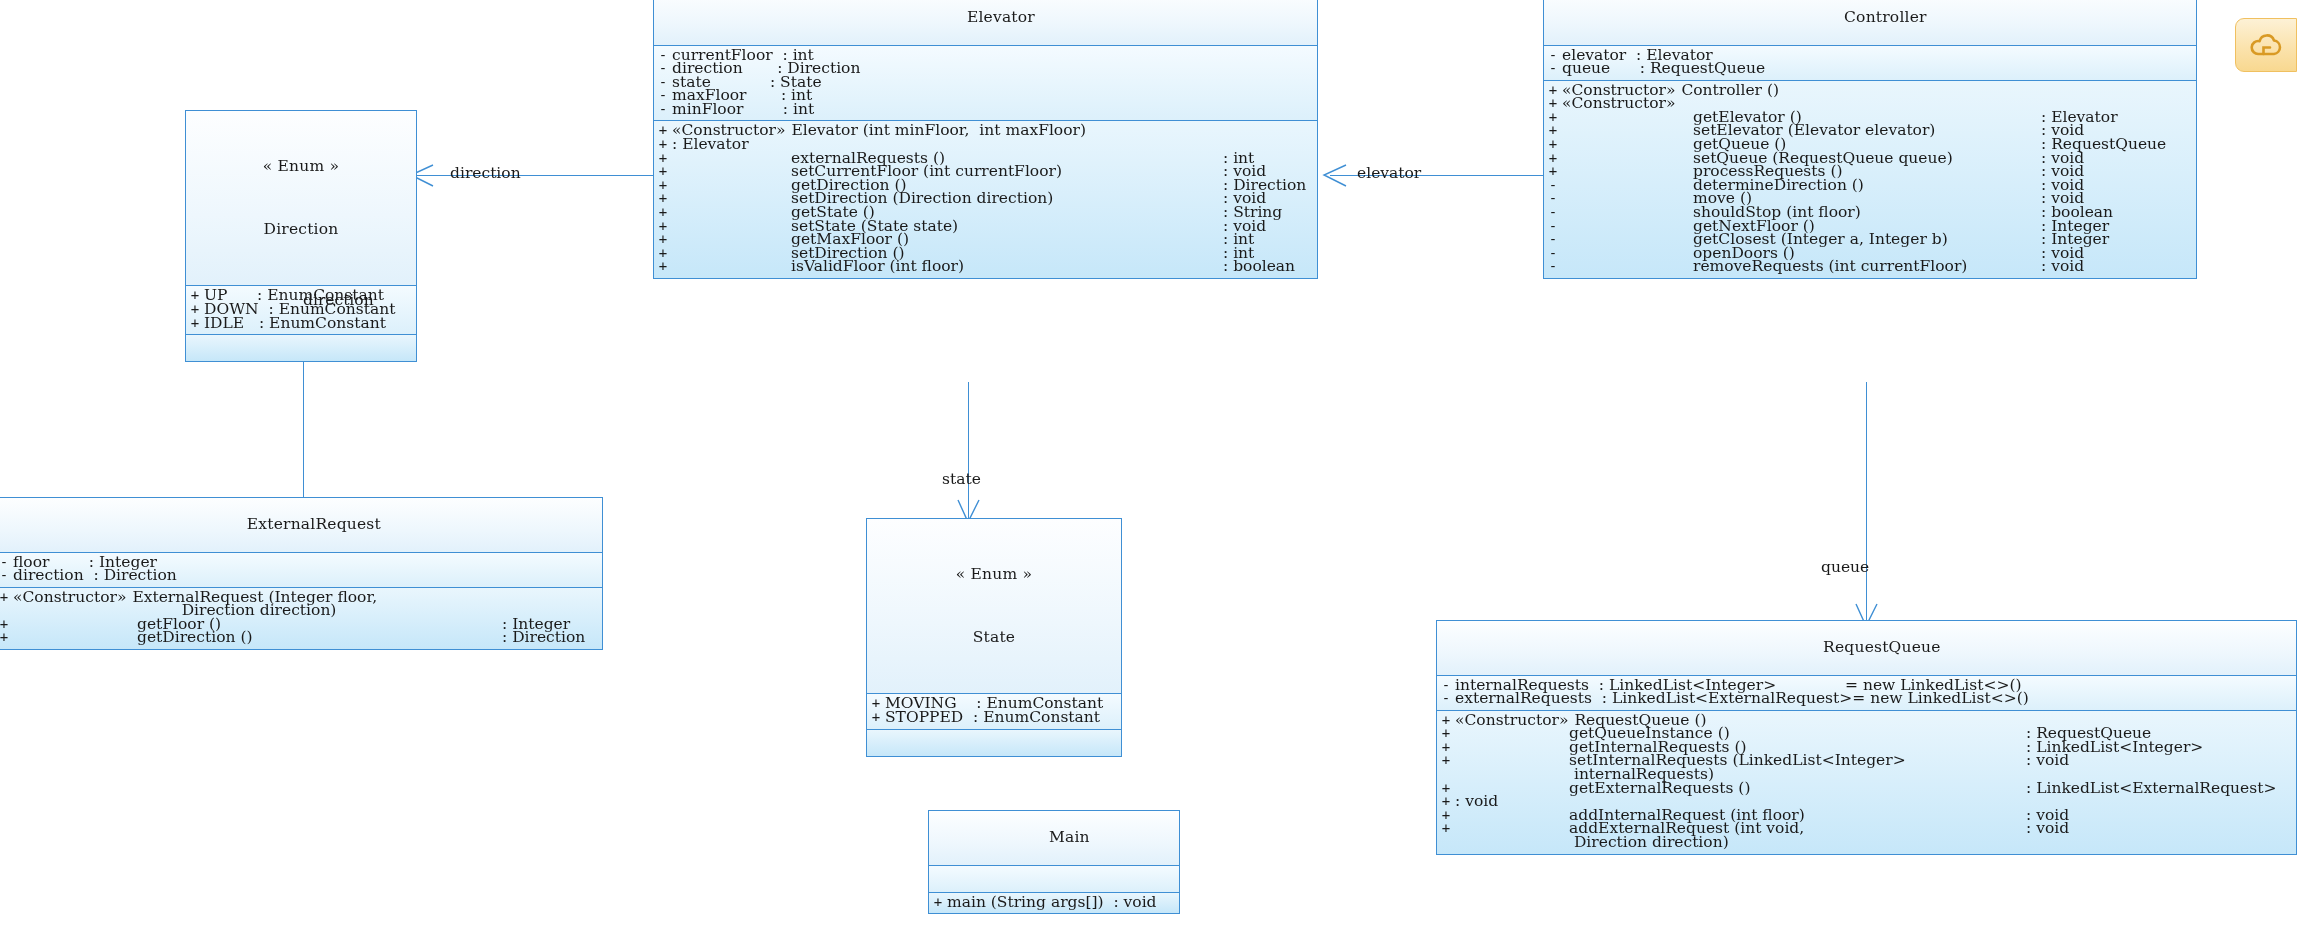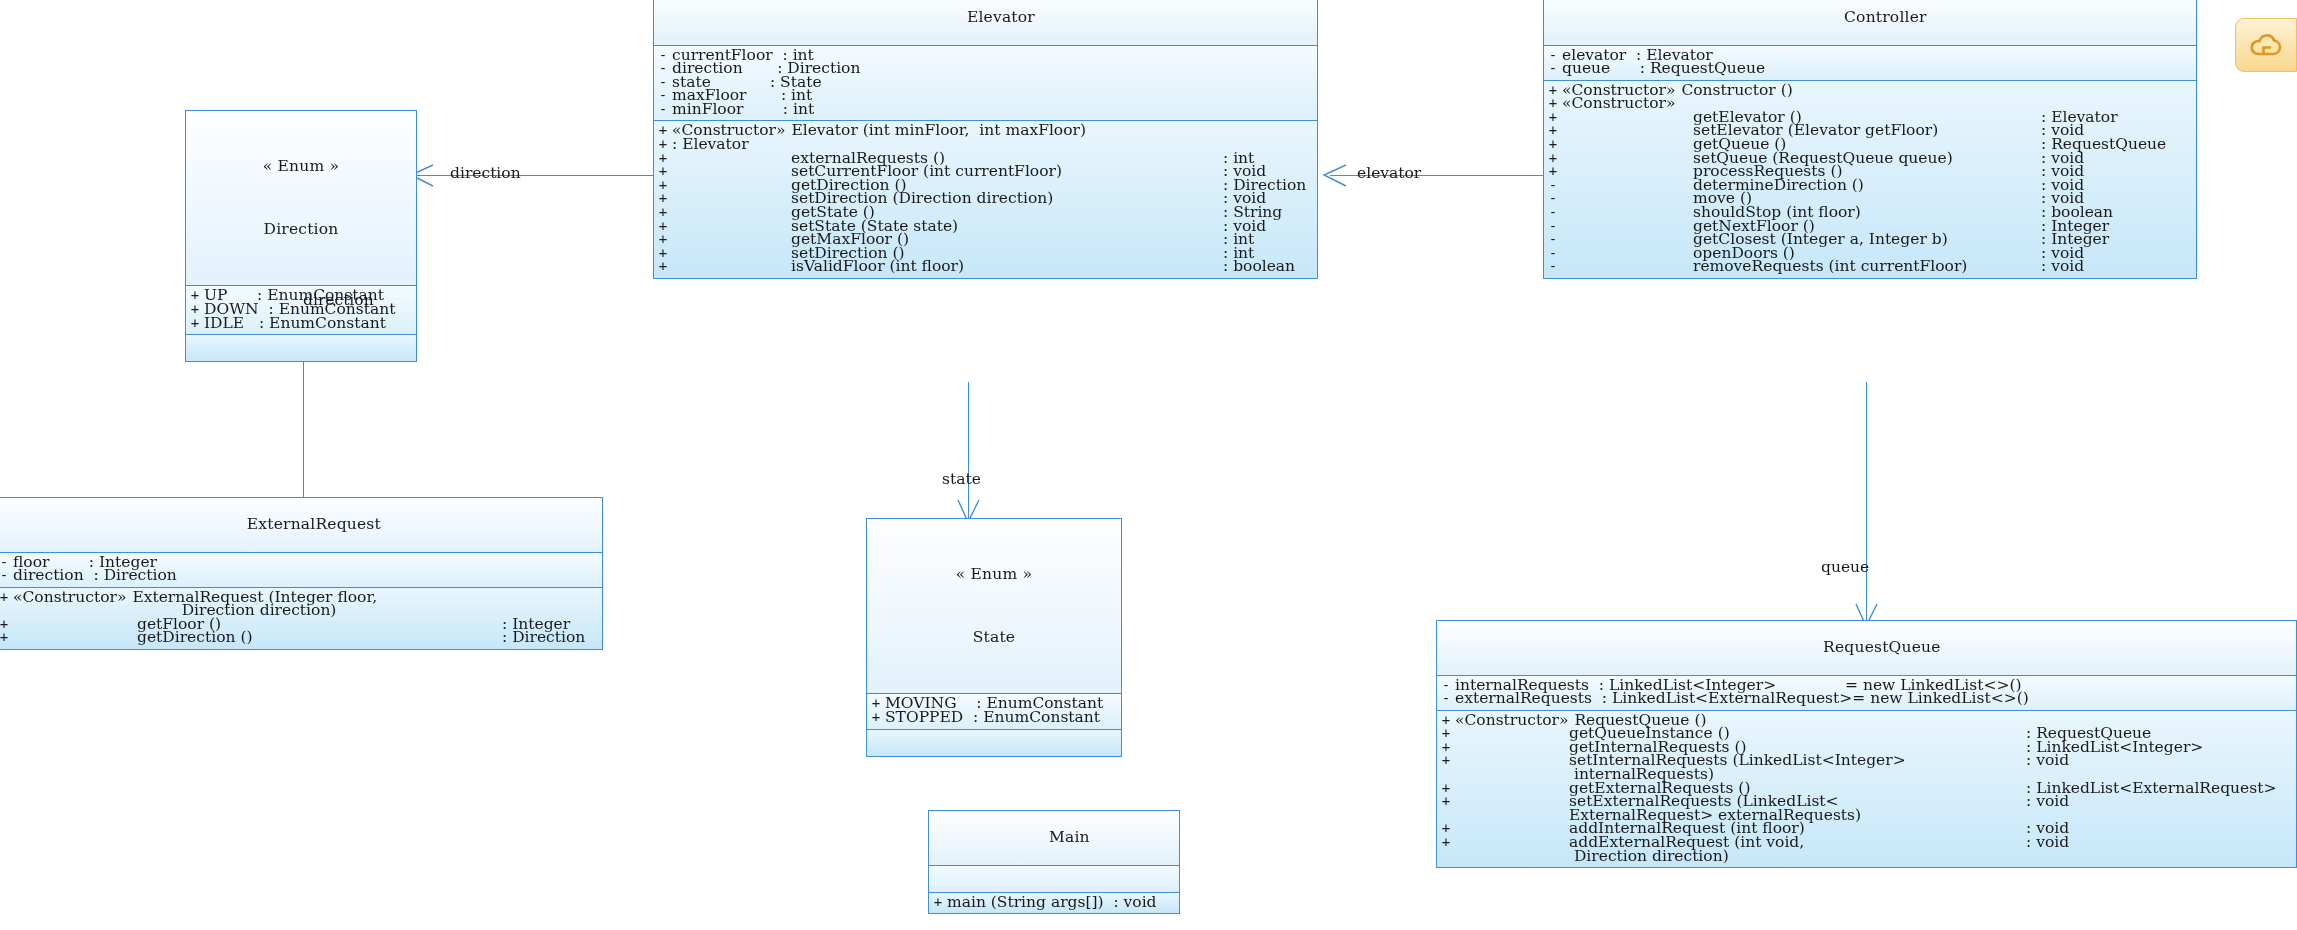--- a/index.html
+++ b/index.html
@@ -276,36 +276,36 @@
       </div>
       <div class="row">
         <span class="vis">-</span>
         <span class="sig">queue      : RequestQueue</span>
       </div>
     </div>
     <div class="uml-compartment darker">
       <div class="row">
         <span class="vis">+</span>
         <span class="stereo">«Constructor»</span>
-        <span class="sig" style="padding-left:6px">Constructor ()</span>
+        <span class="sig" style="padding-left:6px">Controller ()</span>
         <span class="ret" style="width:104px"></span>
       </div>
       <div class="row">
         <span class="vis">+</span>
         <span class="stereo">«Constructor»</span>
         <span class="ret" style="width:104px"></span>
       </div>
       <div class="row">
         <span class="vis">+</span>
         <span class="sig" style="padding-left:131px">getElevator ()</span>
         <span class="ret" style="width:155px">: Elevator</span>
       </div>
       <div class="row">
         <span class="vis">+</span>
-        <span class="sig" style="padding-left:131px">setElevator (Elevator getFloor)</span>
+        <span class="sig" style="padding-left:131px">setElevator (Elevator elevator)</span>
         <span class="ret" style="width:155px">: void</span>
       </div>
       <div class="row">
         <span class="vis">+</span>
         <span class="sig" style="padding-left:131px">getQueue ()</span>
         <span class="ret" style="width:155px">: RequestQueue</span>
       </div>
       <div class="row">
         <span class="vis">+</span>
         <span class="sig" style="padding-left:131px">setQueue (RequestQueue queue)</span>
@@ -446,22 +446,20 @@
  internalRequests)</span>
         <span class="ret" style="width:270px">: void</span>
       </div>
       <div class="row">
         <span class="vis">+</span>
         <span class="sig" style="padding-left:114px">getExternalRequests ()</span>
         <span class="ret" style="width:270px">: LinkedList&lt;ExternalRequest&gt;</span>
       </div>
       <div class="row">
         <span class="vis">+</span>
-        <span class="sig" style="padding-left:114px">setExternalRequests (LinkedList&lt;
-ExternalRequest&gt; externalRequests)</span>
         <span class="ret" style="width:270px">: void</span>
       </div>
       <div class="row">
         <span class="vis">+</span>
         <span class="sig" style="padding-left:114px">addInternalRequest (int floor)</span>
         <span class="ret" style="width:270px">: void</span>
       </div>
       <div class="row">
         <span class="vis">+</span>
         <span class="sig" style="padding-left:114px">addExternalRequest (int void,

